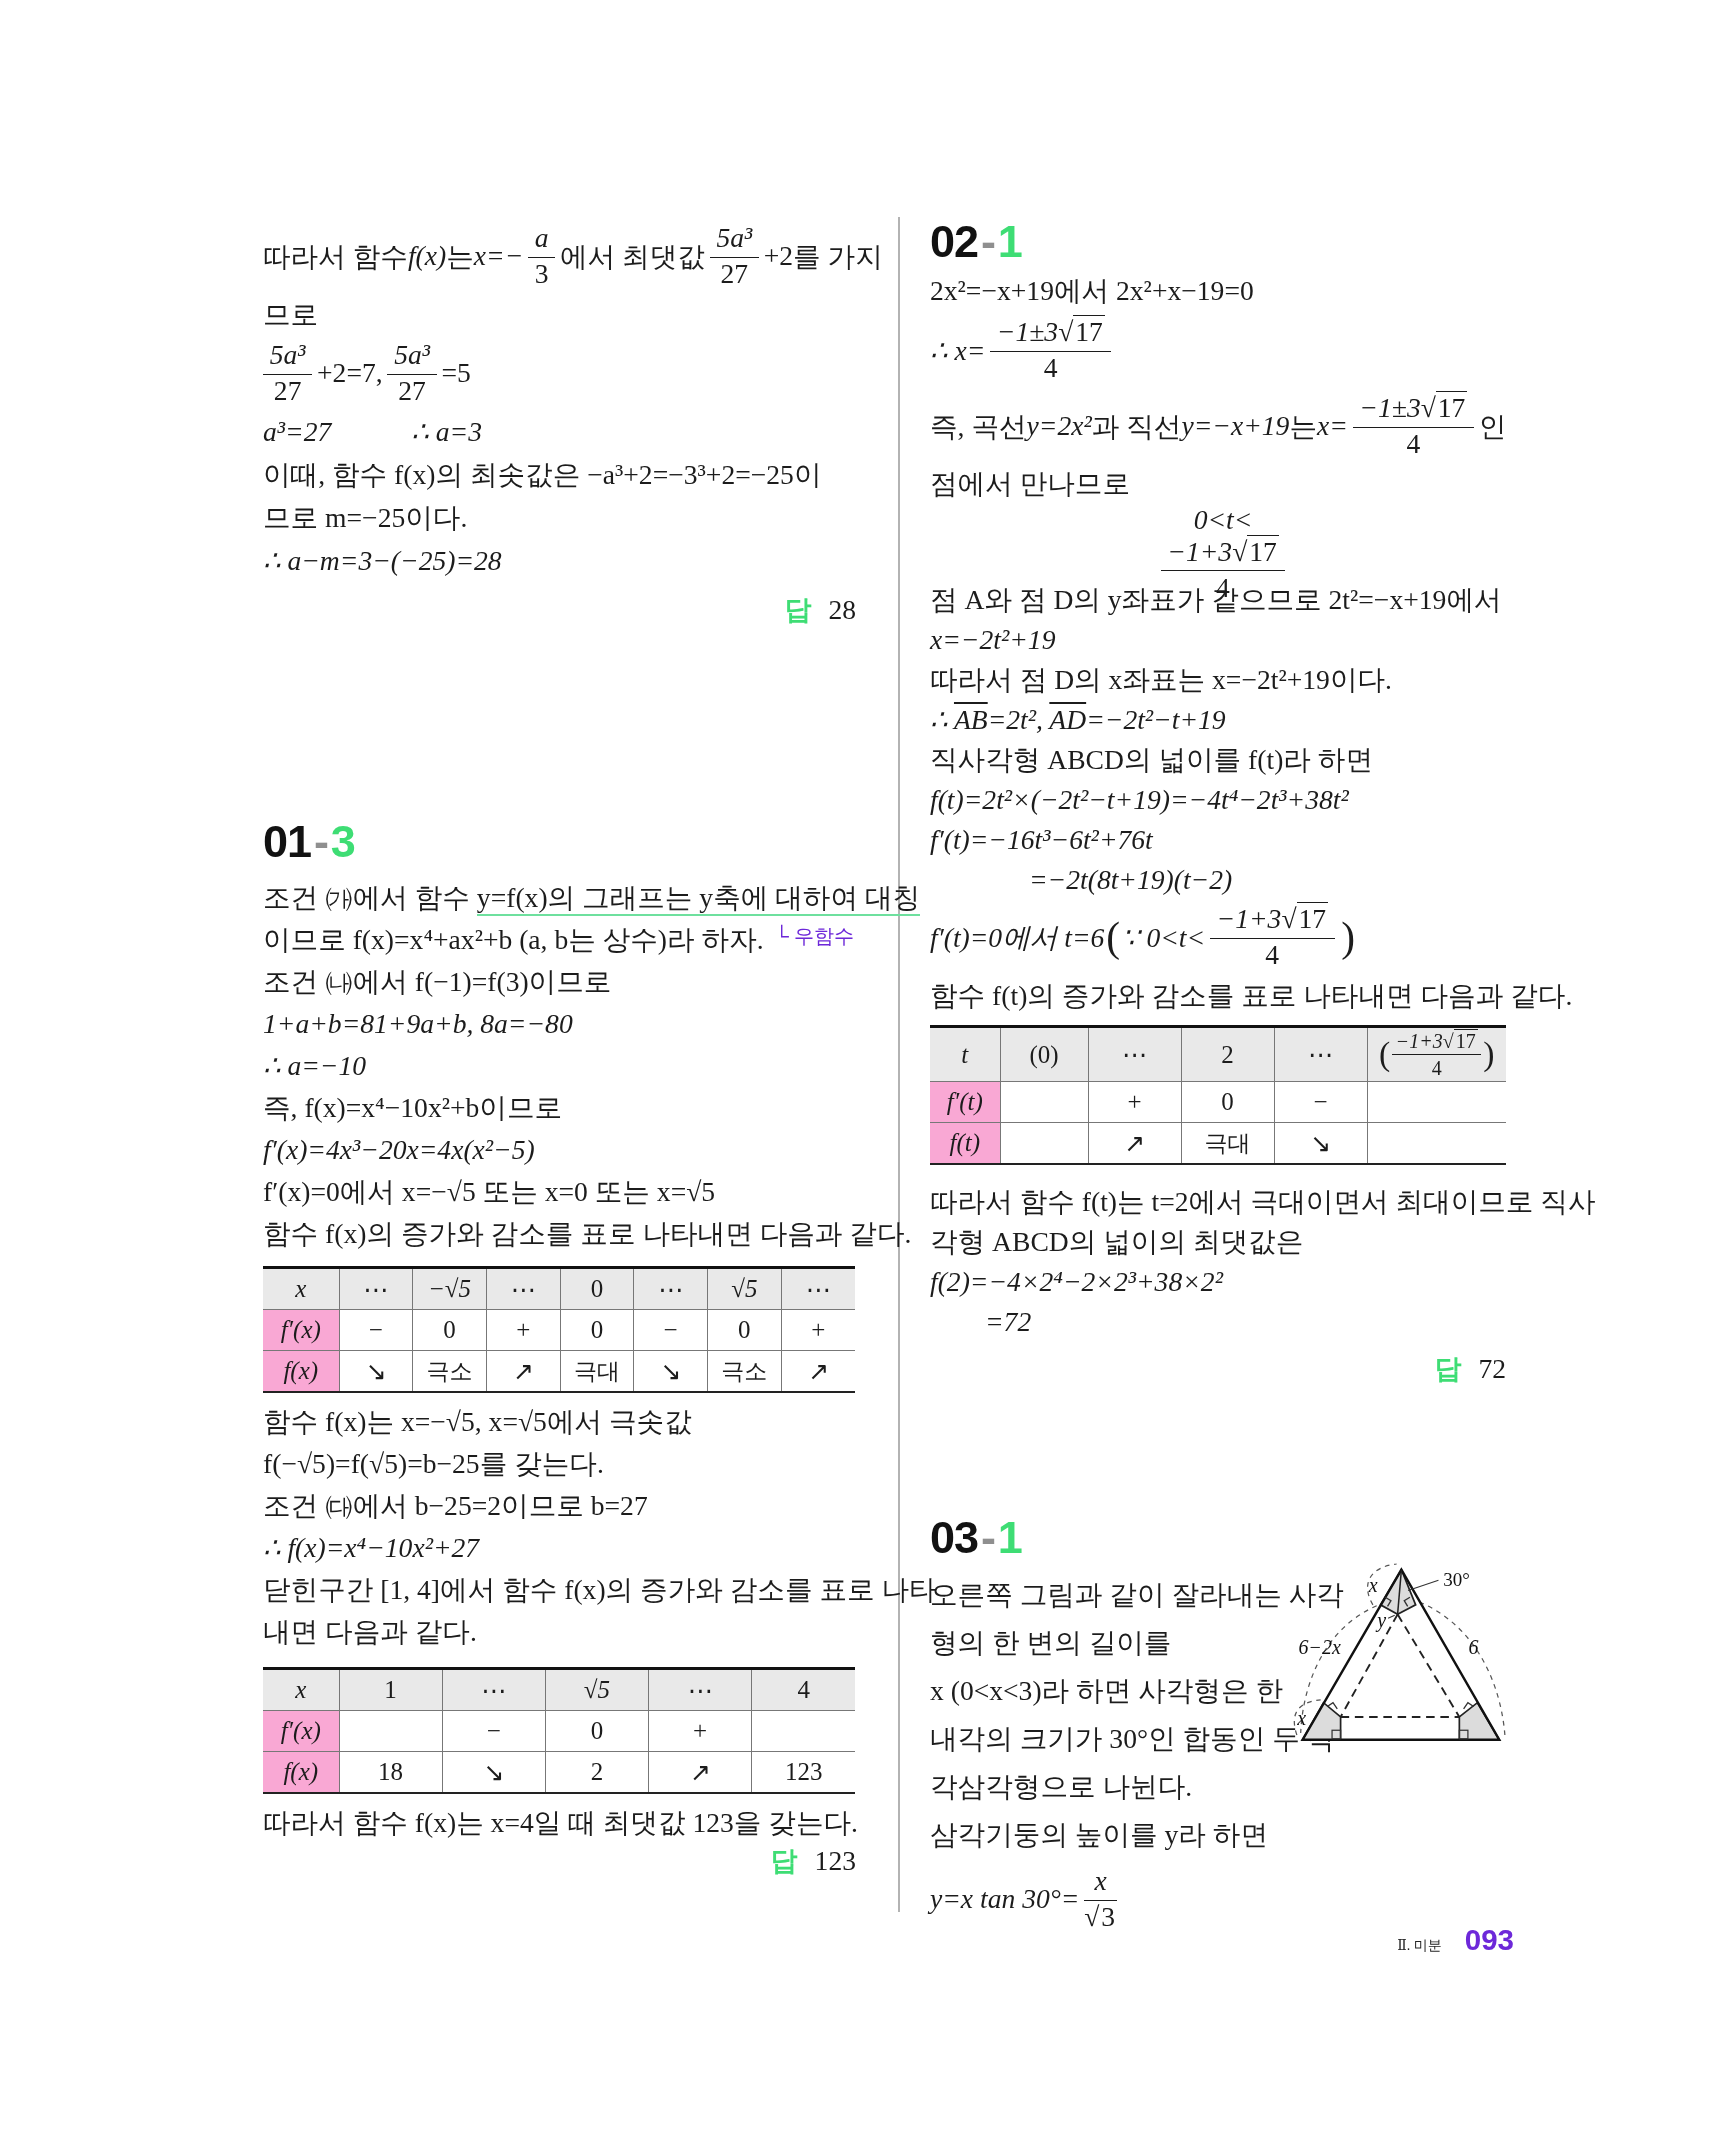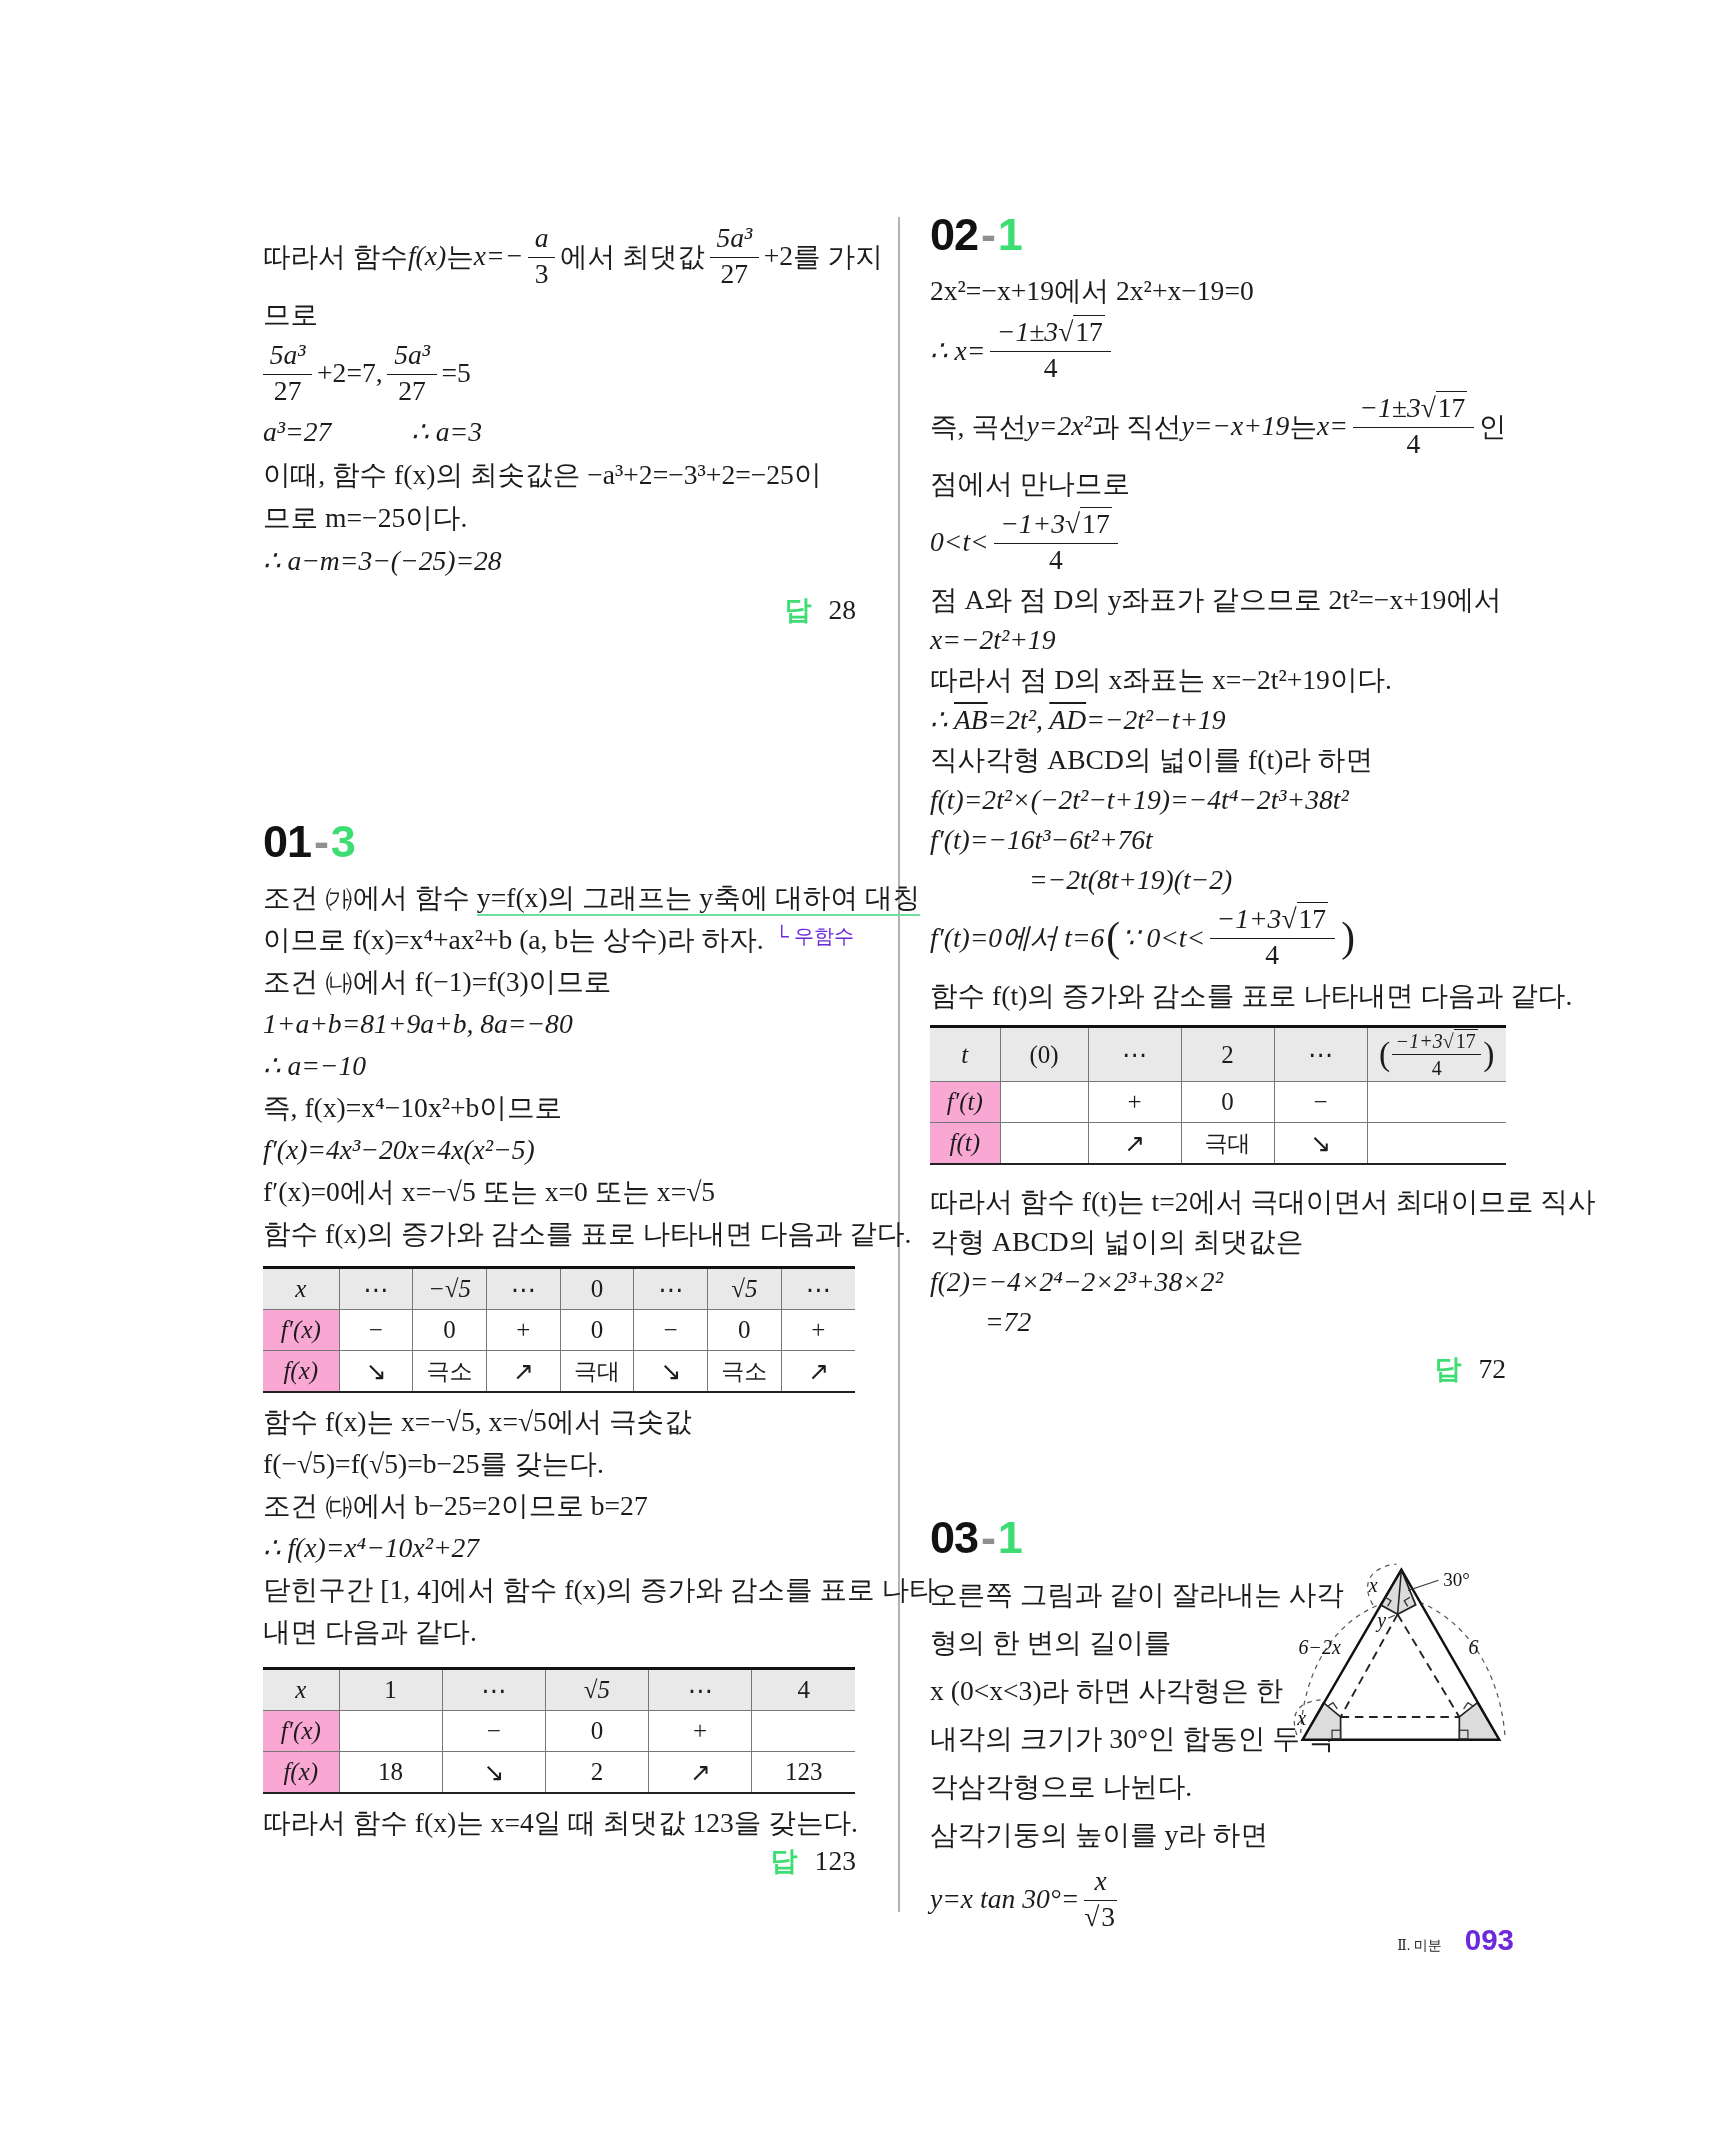--- a/index.html
+++ b/index.html
@@ -210,21 +210,21 @@
     </tr>
   </tbody>
     </table>
 
   <div class="blk pl" style="left:263px;top:1801px;width:593px;">따라서 함수 f(x)는 x=4일 때 최댓값 123을 갖는다.</div>
 
   <div class="blk ans" style="left:263px;top:1843px;width:593px;">
     <span class="ansl">답</span><span class="ansv">123</span>
   </div>
 
-  <div class="blk heading" style="left:930px;top:209px;">
+  <div class="blk heading" style="left:930px;top:216px;">
     <span class="hnum">02</span><span class="hdash">-</span><span class="hsuf">1</span>
   </div>
 
   <div class="blk" style="left:930px;top:269px;width:586px;">
     <div class="pl">2x²=−x+19에서 2x²+x−19=0</div>
     <div class="fline" style="height:76px;">
       <span class="m">∴ x=</span>
         <span class="fr">
           <span class="n"><span class="m">−1±3</span><span class="rts">√</span><span class="rad">17</span></span>
           <span class="d">4</span>
@@ -237,21 +237,21 @@
         <span class="m">y=−x+19</span>
         <span>는 </span>
         <span class="m">x=</span>
         <span class="fr">
           <span class="n"><span class="m">−1±3</span><span class="rts">√</span><span class="rad">17</span></span>
           <span class="d">4</span>
         </span>
         <span>인</span>
     </div>
     <div class="pl42">점에서 만나므로</div>
-    <div class="fline" style="height:76px;">
+    <div class="fline" style="height:76px;flex-direction:column;">
       <span class="m">0&lt;t&lt;</span>
         <span class="fr">
           <span class="n"><span class="m">−1+3</span><span class="rts">√</span><span class="rad">17</span></span>
           <span class="d">4</span>
         </span>
     </div>
     <div class="pl42">점 A와 점 D의 y좌표가 같으므로 2t²=−x+19에서</div>
     <div class="pl42 m">x=−2t²+19</div>
     <div class="pl42">따라서 점 D의 x좌표는 x=−2t²+19이다.</div>
     <div class="pl42 m">

